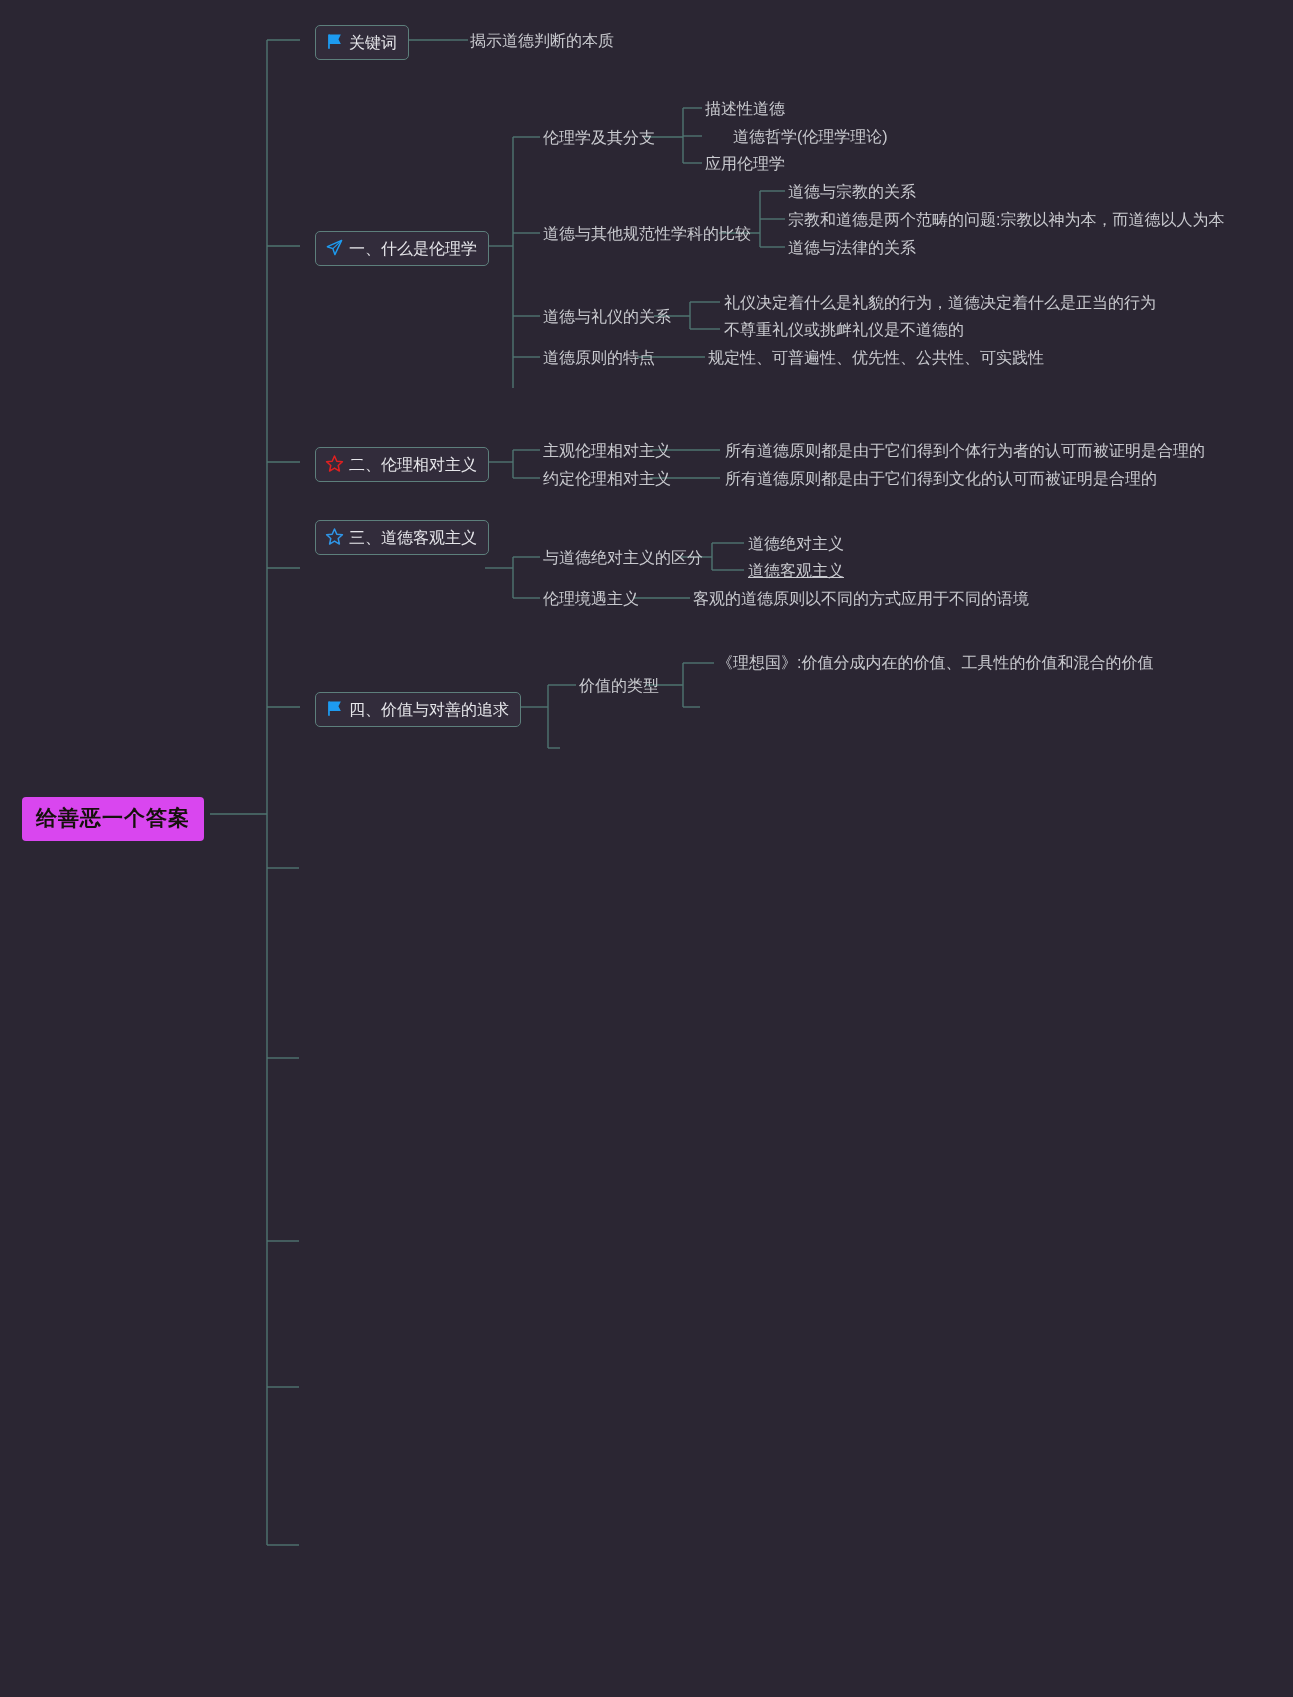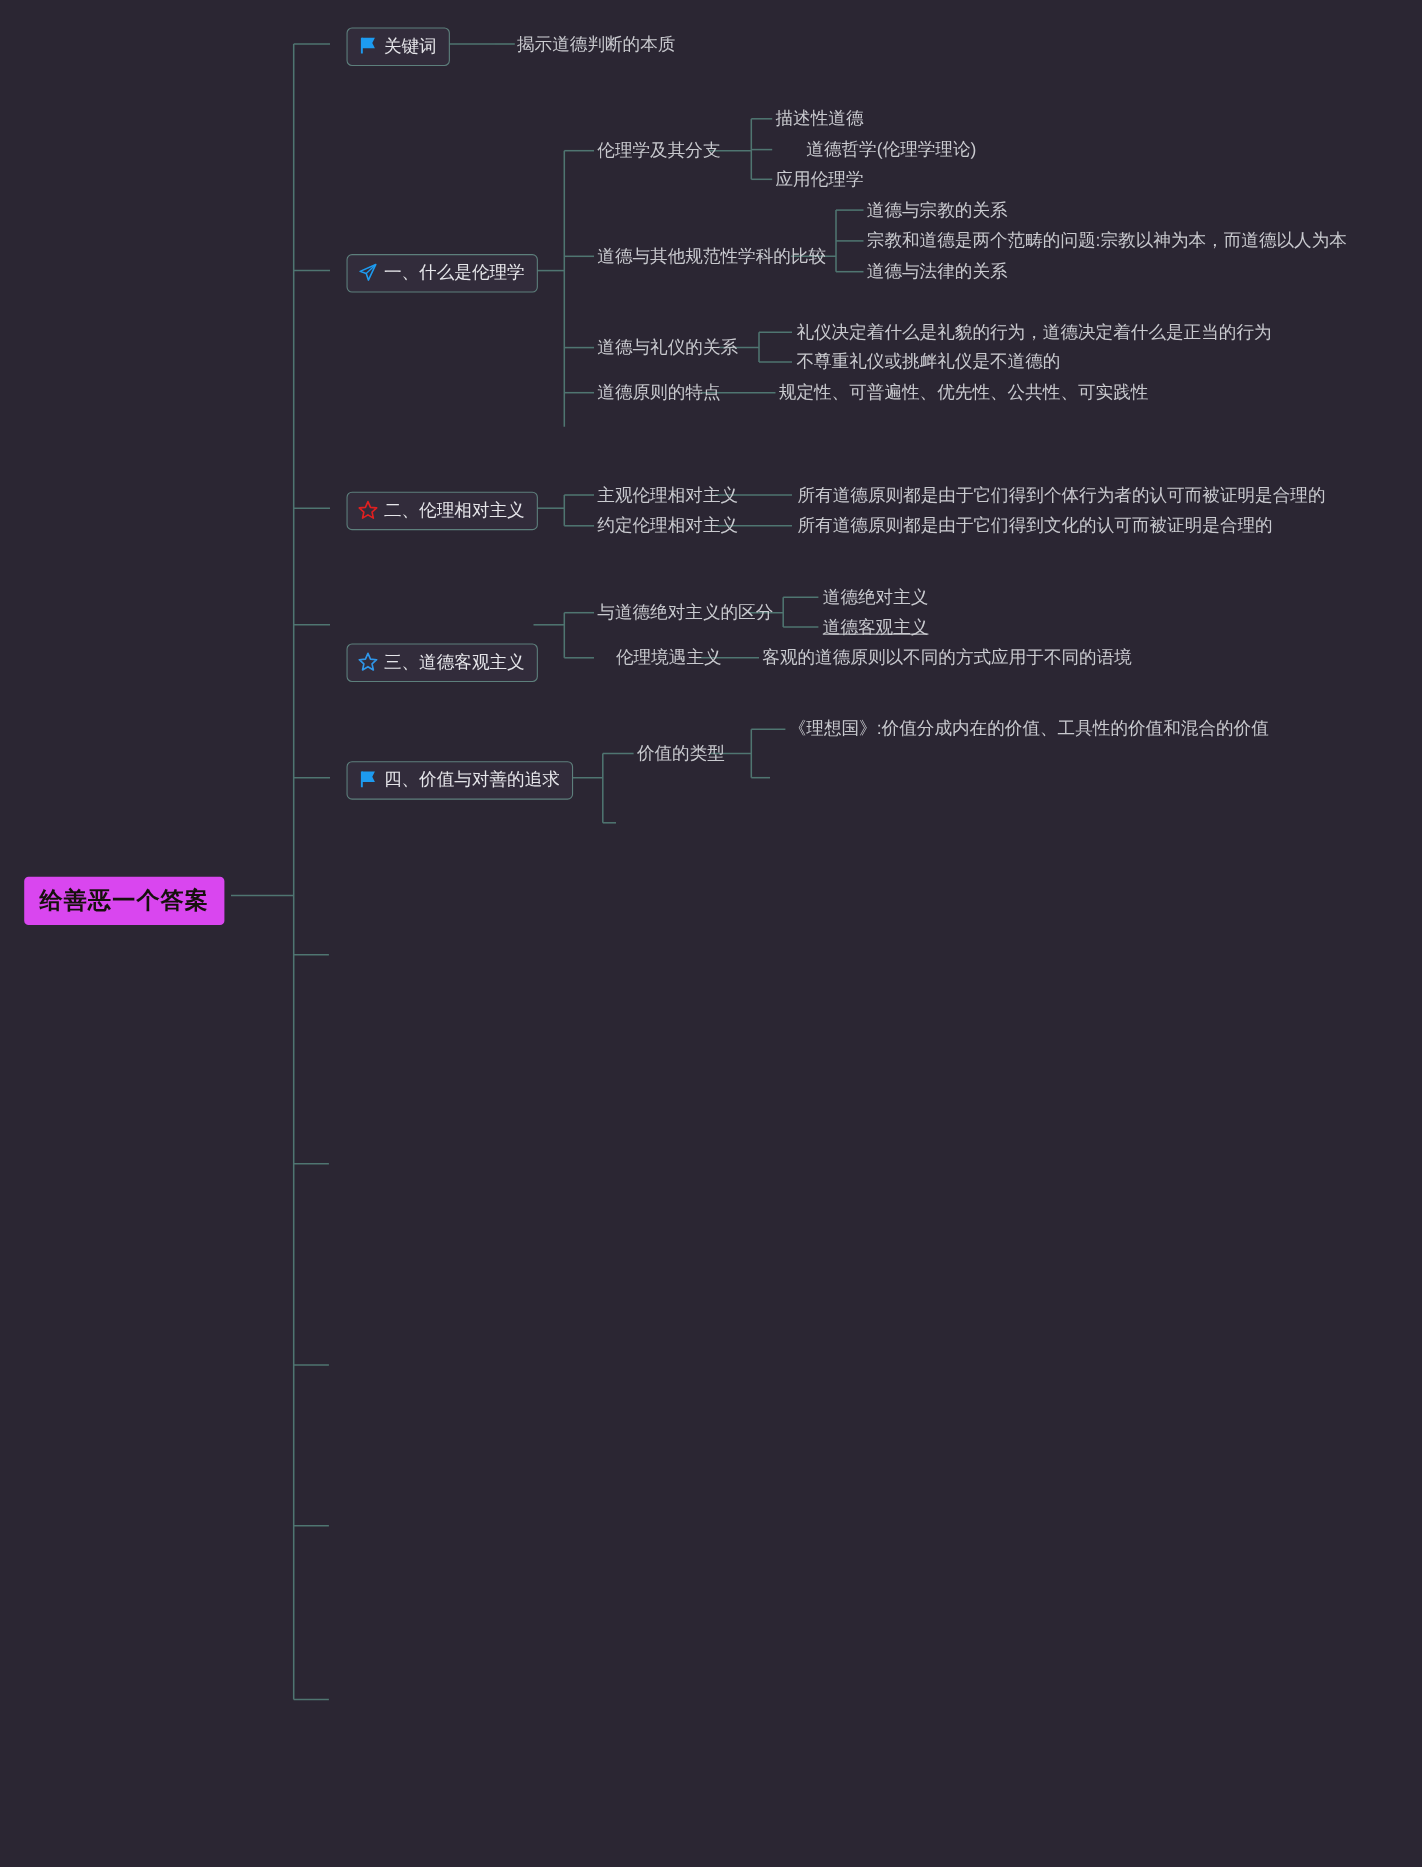--- a/index.html
+++ b/index.html
@@ -180,32 +180,32 @@
           <path d="M12 2.5 L14.9 9.1 L22 9.8 L16.7 14.5 L18.2 21.5 L12 17.8 L5.8 21.5 L7.3 14.5 L2 9.8 L9.1 9.1 Z" fill="none" stroke="#e02020" stroke-width="1.9" stroke-linejoin="round"></path>
         </svg>
     </span>
     <span class="txt">二、伦理相对主义</span>
   </div>
   <div class="node leaf" style="left:543px;top:443px;">主观伦理相对主义</div>
   <div class="node leaf" style="left:725px;top:443px;">所有道德原则都是由于它们得到个体行为者的认可而被证明是合理的</div>
   <div class="node leaf" style="left:543px;top:471px;">约定伦理相对主义</div>
   <div class="node leaf" style="left:725px;top:471px;">所有道德原则都是由于它们得到文化的认可而被证明是合理的</div>
 
-  <div class="node branch" style="left:300px;top:585px;">
+  <div class="node branch" style="left:300px;top:520px;">
     <span class="ico">
       <svg viewBox="0 0 24 24">
           <path d="M12 2.5 L14.9 9.1 L22 9.8 L16.7 14.5 L18.2 21.5 L12 17.8 L5.8 21.5 L7.3 14.5 L2 9.8 L9.1 9.1 Z" fill="none" stroke="#2f96e8" stroke-width="1.9" stroke-linejoin="round"></path>
         </svg>
     </span>
     <span class="txt">三、道德客观主义</span>
   </div>
   <div class="node leaf" style="left:543px;top:550px;">与道德绝对主义的区分</div>
   <div class="node leaf" style="left:748px;top:536px;">道德绝对主义</div>
   <div class="node leaf" style="left:748px;top:563px;text-decoration:underline;">道德客观主义</div>
-  <div class="node leaf" style="left:560px;top:591px;">伦理境遇主义</div>
+  <div class="node leaf" style="left:543px;top:591px;">伦理境遇主义</div>
   <div class="node leaf" style="left:693px;top:591px;">客观的道德原则以不同的方式应用于不同的语境</div>
 
   <div class="node branch" style="left:300px;top:692px;">
     <span class="ico">
       <svg viewBox="0 0 24 24">
           <path d="M5 3 L5 21" stroke="#1d9bf0" stroke-width="2.2" fill="none"></path>
           <path d="M5 3 H20 L17 9 L20 15 H5 Z" fill="#1d9bf0"></path>
         </svg>
     </span>
     <span class="txt">四、价值与对善的追求</span>

